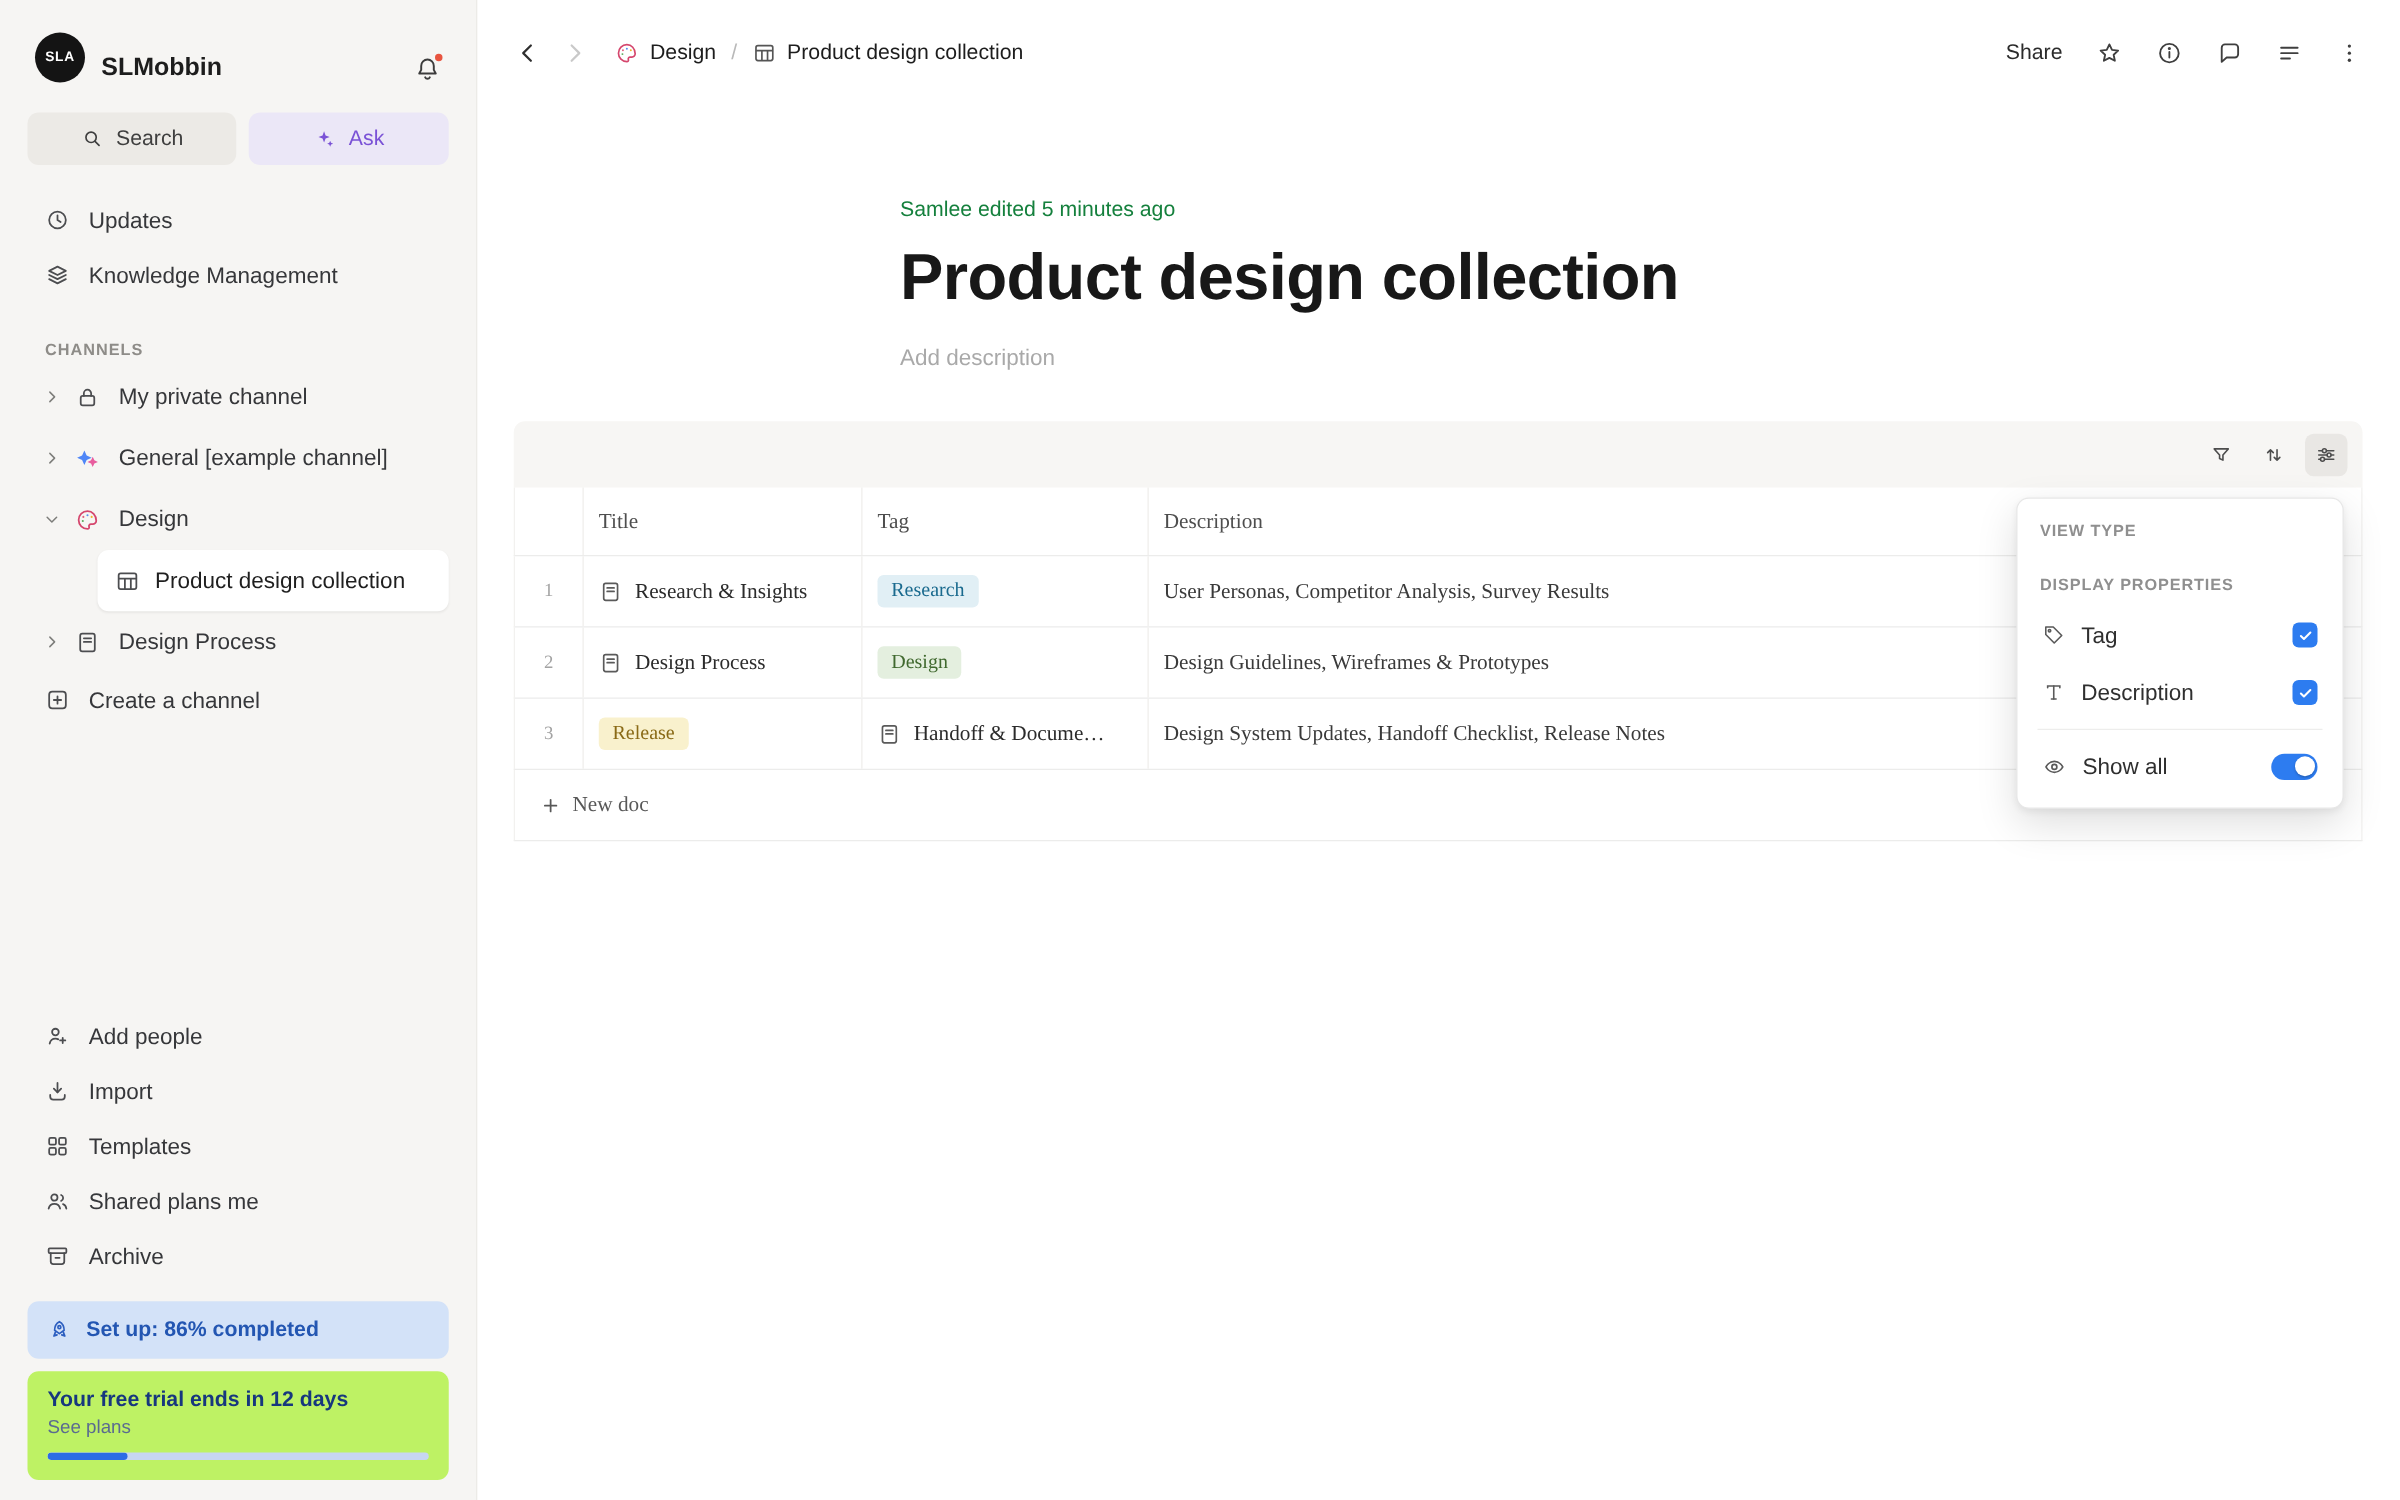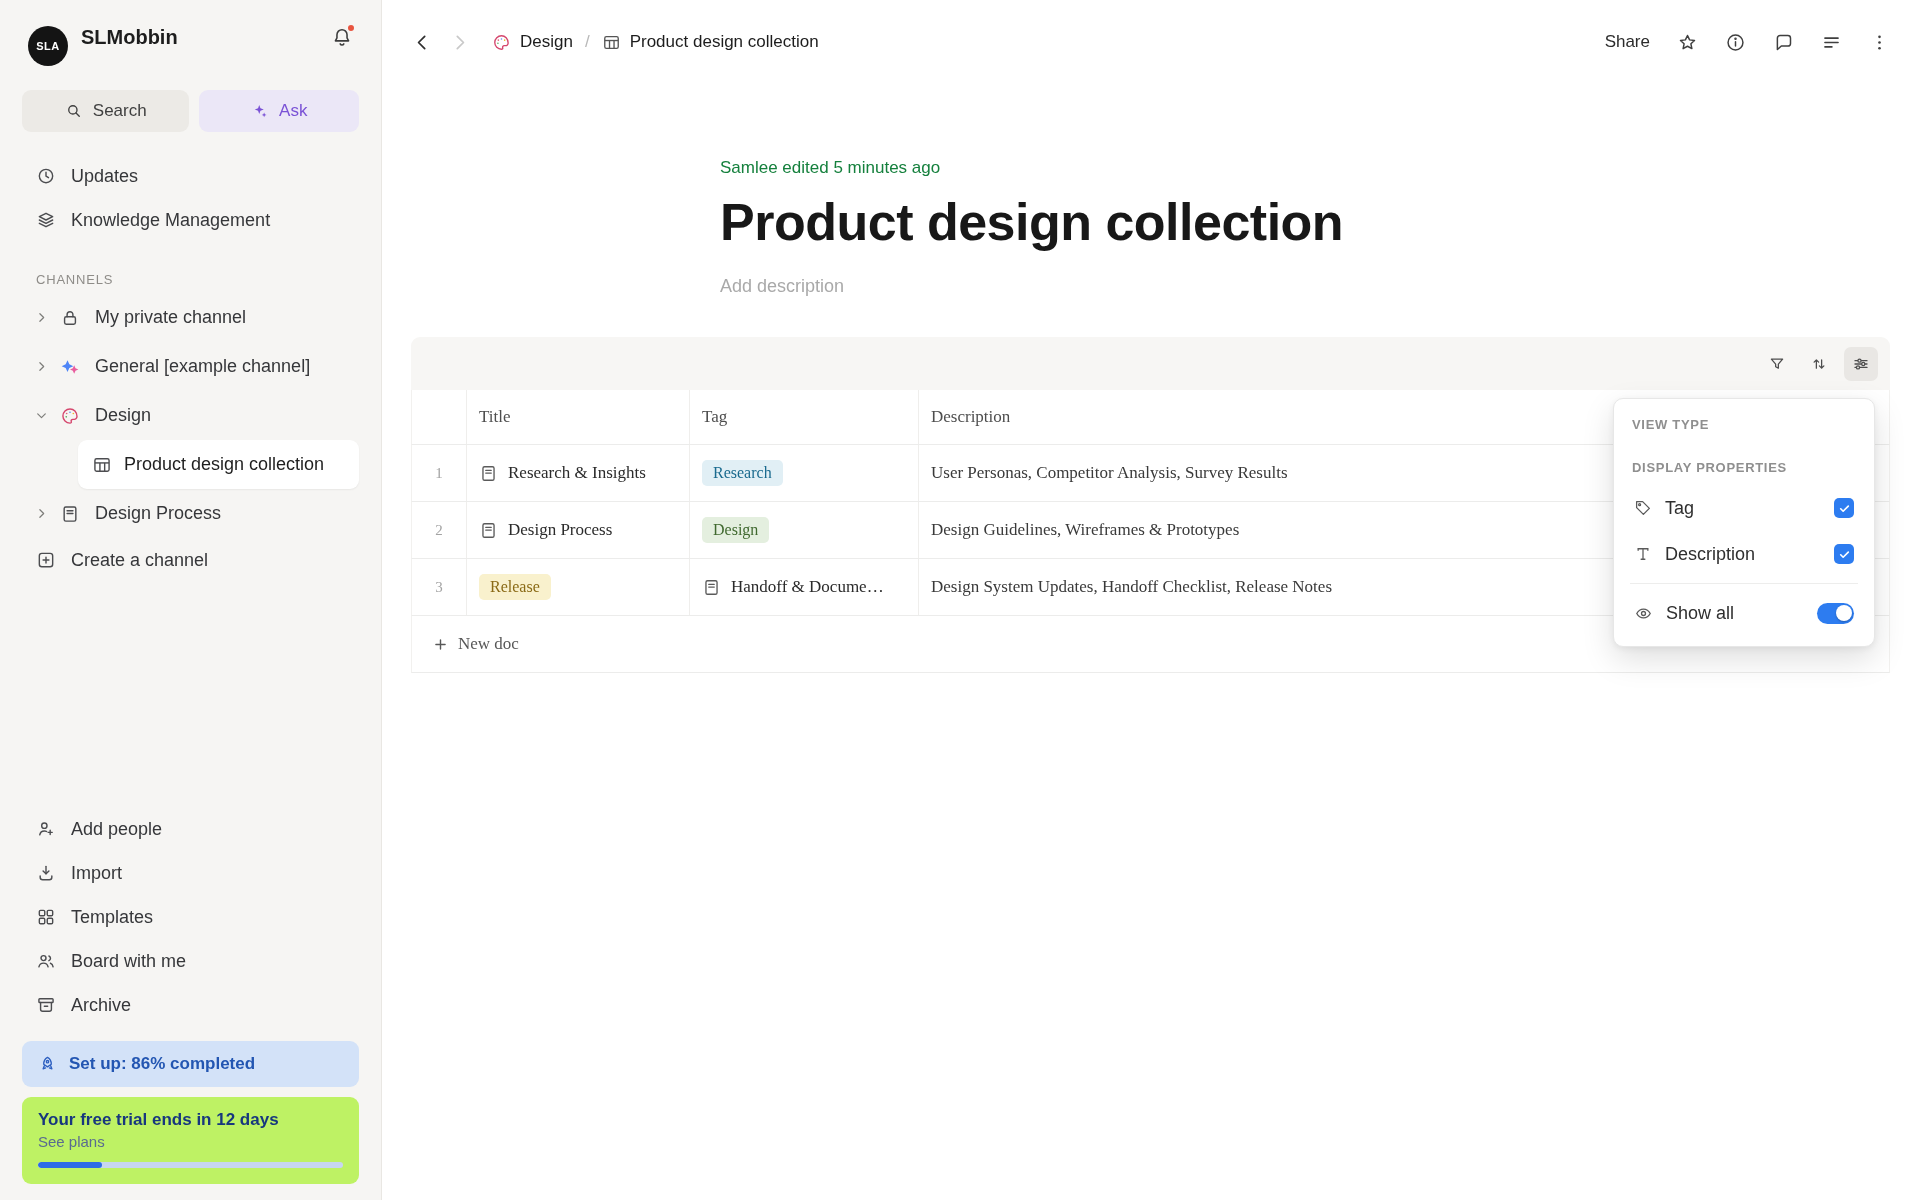--- a/index.html
+++ b/index.html
@@ -3,40 +3,40 @@
 <meta charset="utf-8">
 <style>
   * { margin:0; padding:0; box-sizing:border-box; }
   html,body { width:1920px; height:1200px; overflow:hidden; background:#fff;
     font-family:"Liberation Sans", sans-serif; color:#222; }
   .app { display:flex; width:100%; height:100%; }
 
   
   .sidebar { width:382px; min-width:382px; background:#f6f5f3; border-right:1px solid #e9e7e3;
     display:flex; flex-direction:column; padding:0 22px; }
-  .ws-header { display:flex; align-items:flex-start; gap:13px; padding:26px 6px 0 6px; }
+  .ws-header { display:flex; align-items:flex-end; gap:13px; padding:26px 6px 0 6px; }
   .avatar { width:40px; height:40px; border-radius:50%; background:#141414; color:#fff;
     font-size:11px; font-weight:700; letter-spacing:.5px; display:flex; align-items:center; justify-content:center; }
   .ws-name { font-size:20px; font-weight:700; color:#1d1d1d; flex:1; }
   .bell-wrap { position:relative; color:#3c3c3c; display:flex; }
   .bell-dot { position:absolute; top:-3px; right:-3px; width:10px; height:10px; border-radius:50%;
     background:#e8543f; border:2px solid #f6f5f3; }
 
   .search-row { display:flex; gap:10px; margin-top:24px; }
   .btn-search { flex:1.05; height:42px; border-radius:9px; background:#eceae6; display:flex;
     align-items:center; justify-content:center; gap:10px; color:#3f3f3f; font-size:17px; cursor:pointer; }
   .btn-ask { flex:1; height:42px; border-radius:9px; background:#ebe7f7; display:flex;
     align-items:center; justify-content:center; gap:10px; color:#7a52d6; font-size:17px; font-weight:500; cursor:pointer; }
 
   .nav-top { margin-top:22px; }
   .side-row { display:flex; align-items:center; gap:15px; height:44px; padding:0 14px;
     border-radius:8px; color:#36373a; font-size:18px; cursor:pointer; }
   .side-row .icn { color:#4c4d50; display:flex; }
 
-  .channels-header { font-size:13px; font-weight:400; letter-spacing:.8px; color:#8e8c88;
+  .channels-header { font-size:13px; font-weight:700; letter-spacing:.8px; color:#8e8c88;
     padding:0 14px; margin-top:30px; margin-bottom:6px; }
 
   .channel-row { display:flex; align-items:center; gap:8px; height:49px; padding:0 8px;
     font-size:18px; color:#36373a; cursor:pointer; }
   .chev { width:22px; display:flex; justify-content:center; color:#7d7d7a; }
   .ch-icon { margin-right:7px; display:flex; }
   .child-row { display:flex; align-items:center; gap:12px; height:49px; margin-left:56px;
     padding:0 14px; background:#ffffff; border-radius:9px; box-shadow:0 1px 2px rgba(0,0,0,.06);
     font-size:18px; color:#1f1f1f; font-weight:500; cursor:pointer; }
 
@@ -306,21 +306,21 @@
       </div>
       <div class="side-row">
         <span class="icn">
           <svg width="20" height="20" viewBox="0 0 24 24" fill="none" stroke="currentColor" stroke-width="1.7" stroke-linecap="round">
             <circle cx="9" cy="8.5" r="3"></circle>
               <path d="M3.5 19c.7-3 2.7-4.5 5.5-4.5s4.8 1.5 5.5 4.5"></path>
             <path d="M15.5 6a3 3 0 0 1 0 5.6"></path>
               <path d="M17.3 14.7c1.8.6 2.8 1.9 3.2 4.3"></path>
           </svg>
         </span>
-        <span>Board with me</span>
+        <span>Shared plans me</span>
       </div>
       <div class="side-row">
         <span class="icn">
           <svg width="20" height="20" viewBox="0 0 24 24" fill="none" stroke="currentColor" stroke-width="1.7" stroke-linecap="round">
             <rect x="3.5" y="4.5" width="17" height="4.5" rx="1"></rect>
               <path d="M5.5 9v8a2.5 2.5 0 0 0 2.5 2.5h8A2.5 2.5 0 0 0 18.5 17V9"></path>
               <path d="M10 13.5h4"></path>
           </svg>
         </span>
         <span>Archive</span>

